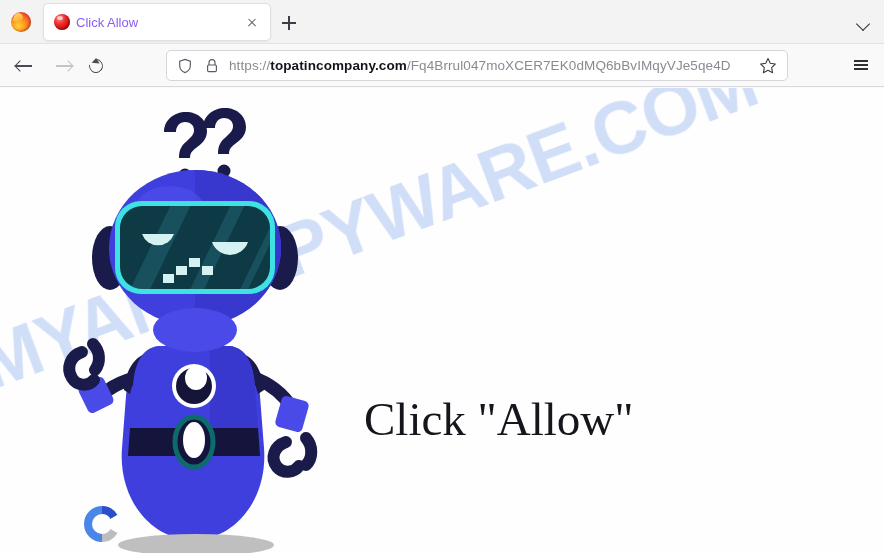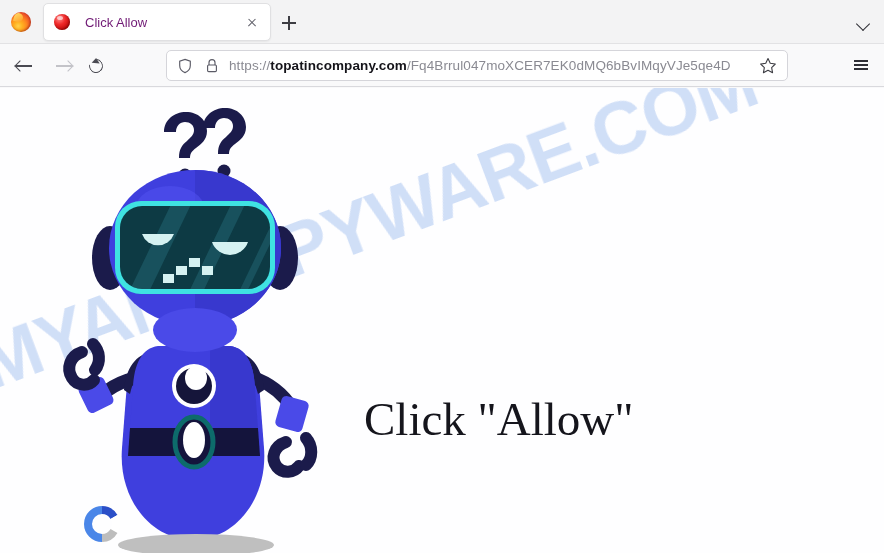--- a/index.html
+++ b/index.html
@@ -86,23 +86,23 @@
     content: "";
     position: absolute;
     left: 3px; top: 2px;
     width: 6px; height: 4px;
     border-radius: 50%;
     background: rgba(255,255,255,.6);
   }
 
   .tab-title {
     flex: 1 1 auto;
-    margin-left: 15px;
+    margin-left: 6px;
     font-size: 13px;
-    color: #701a75;
+    color: #8b5cf6;
     white-space: nowrap;
     overflow: hidden;
     text-overflow: ellipsis;
   }
 
   .tab-close {
     flex: 0 0 20px;
     width: 20px; height: 20px;
     position: relative;
     border-radius: 3px;

